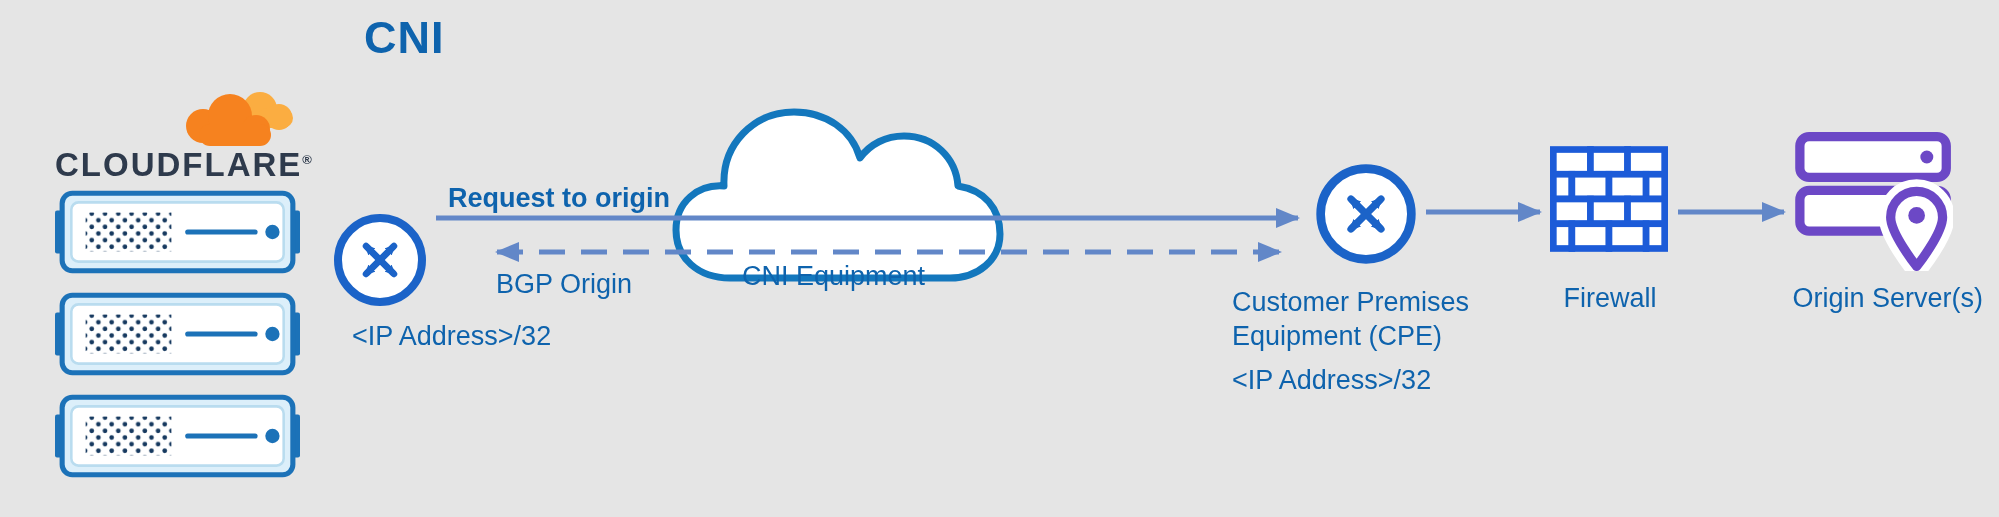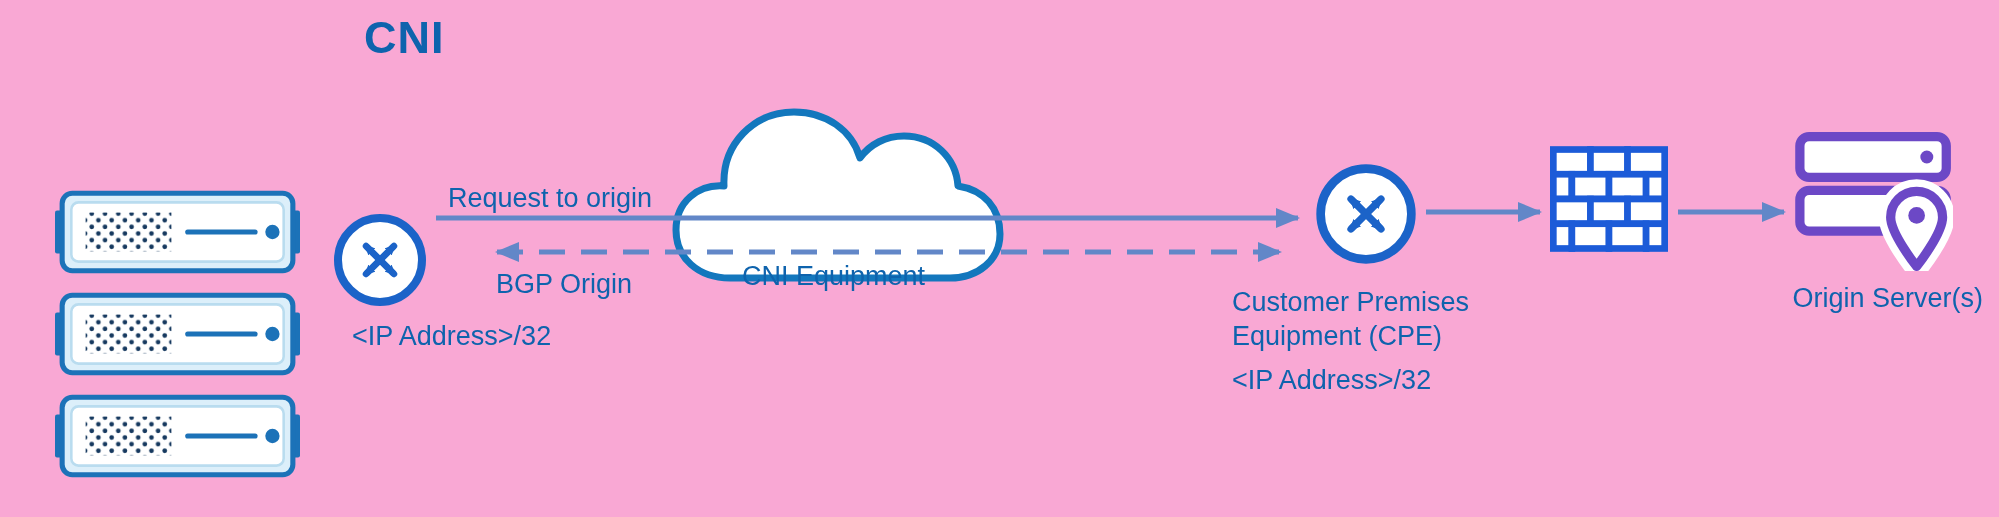--- a/index.html
+++ b/index.html
@@ -11,32 +11,32 @@
     --server-border:#1C72B8;
     --server-fill:#DCEFFA;
     --server-dot:#16395F;
     --origin-purple:#6C48C6;
     --cf-orange:#F6821F;
     --cf-orange-light:#FBAD41;
     --wordmark-color:#2E3A4C;
   }
   html,body{margin:0;padding:0;background:#fff;}
   .canvas{
-    position:relative;width:1999px;height:517px;background:#f9a8d4;overflow:hidden;
+    position:relative;width:1999px;height:517px;background:#e5e5e5;overflow:hidden;
     font-family:"Liberation Sans","DejaVu Sans",sans-serif;
   }
   .defs{position:absolute;width:0;height:0;overflow:hidden;}
   .title{
     position:absolute;left:364px;top:12px;
     font-size:45px;font-weight:600;color:var(--text-blue);letter-spacing:1px;
   }
   .label{
     position:absolute;font-size:27px;color:var(--text-blue);line-height:1.25;
   }
-  .lbl-request{left:448px;top:182px;}
+  .lbl-request{left:448px;top:182px;font-weight:bold;}
   .lbl-bgp{left:496px;top:268px;}
   .lbl-router-ip{left:352px;top:320px;}
   .lbl-cloud{left:742px;top:260px;}
   .lbl-cpe{left:1232px;top:286px;width:270px;}
   .lbl-cpe-ip{left:1232px;top:364px;}
   .lbl-firewall{left:1545px;top:282px;width:130px;text-align:center;}
   .lbl-origin{left:1768px;top:282px;width:215px;text-align:right;}
 
   .cf-logo{position:absolute;left:55px;top:84px;width:252px;height:112px;}
   .cf-cloud{position:absolute;left:108px;top:0;width:140px;height:72px;}
@@ -114,20 +114,36 @@
           <line x1="64" y1="36" x2="37" y2="63" marker-end="url(#rhead)"></line>
           <line x1="36" y1="36" x2="63" y2="63" marker-end="url(#rhead)"></line>
           <line x1="64" y1="64" x2="37" y2="37" marker-end="url(#rhead)"></line>
         </g>
       </g>
     </defs>
   </svg>
 
   <div class="title">CNI</div>
 
+  <div class="cf-logo">
+    <svg class="cf-cloud" viewBox="0 0 140 72">
+      <g class="cf-light">
+        <circle cx="97" cy="25" r="17"></circle>
+        <circle cx="116" cy="33" r="13"></circle>
+        <rect x="94" y="24" width="36" height="20" rx="10"></rect>
+      </g>
+      <g class="cf-main">
+        <circle cx="40" cy="42" r="17"></circle>
+        <circle cx="67" cy="32" r="22"></circle>
+        <circle cx="93" cy="45" r="14"></circle>
+        <rect x="36" y="40" width="72" height="22" rx="11"></rect>
+      </g>
+    </svg>
+    <div class="cf-wordmark"><span>CLOUDFLARE</span><span class="tm">®</span></div>
+  </div>
 
   <svg class="server s1" viewBox="0 0 240 82">
       <use href="#server-icon"></use>
     </svg>
   <svg class="server s2" viewBox="0 0 240 82">
       <use href="#server-icon"></use>
     </svg>
   <svg class="server s3" viewBox="0 0 240 82">
       <use href="#server-icon"></use>
     </svg>
@@ -193,15 +209,16 @@
       <circle class="origin-dot" cx="131" cy="90" r="9"></circle>
     </g>
   </svg>
 
   <div class="label lbl-request">Request to origin</div>
   <div class="label lbl-bgp">BGP Origin</div>
   <div class="label lbl-router-ip">&lt;IP Address&gt;/32</div>
   <div class="label lbl-cloud">CNI Equipment</div>
   <div class="label lbl-cpe">Customer Premises Equipment (CPE)</div>
   <div class="label lbl-cpe-ip">&lt;IP Address&gt;/32</div>
+  <div class="label lbl-firewall">Firewall</div>
   <div class="label lbl-origin">Origin Server(s)</div>
 
 </div>
 
 </body></html>

